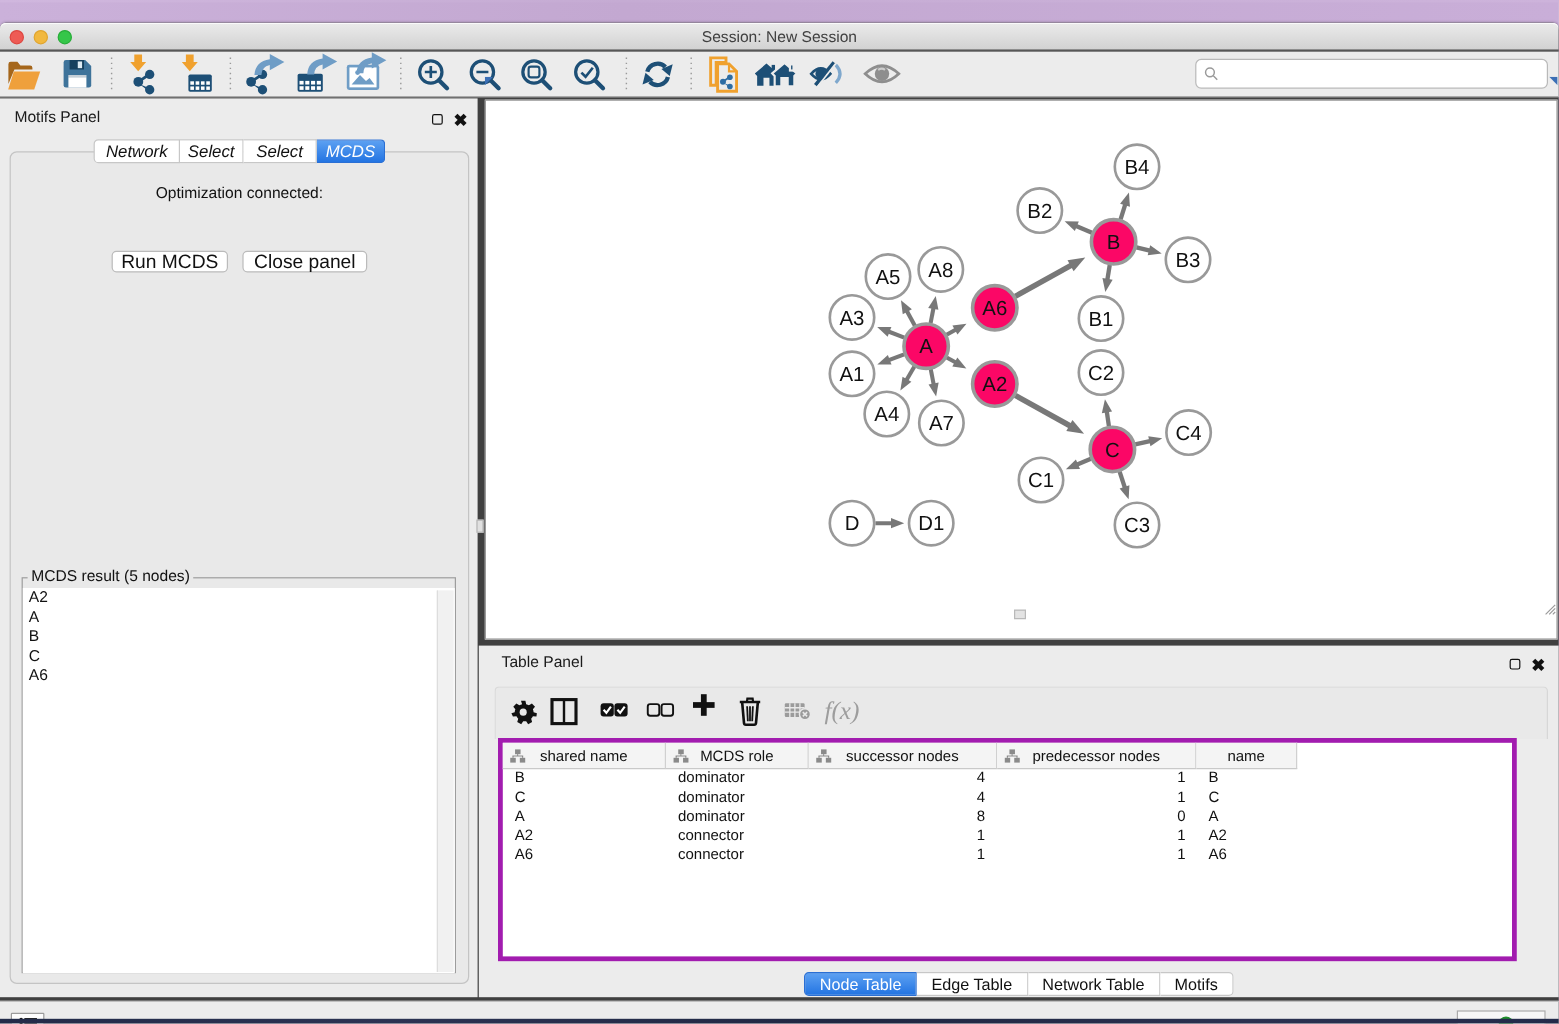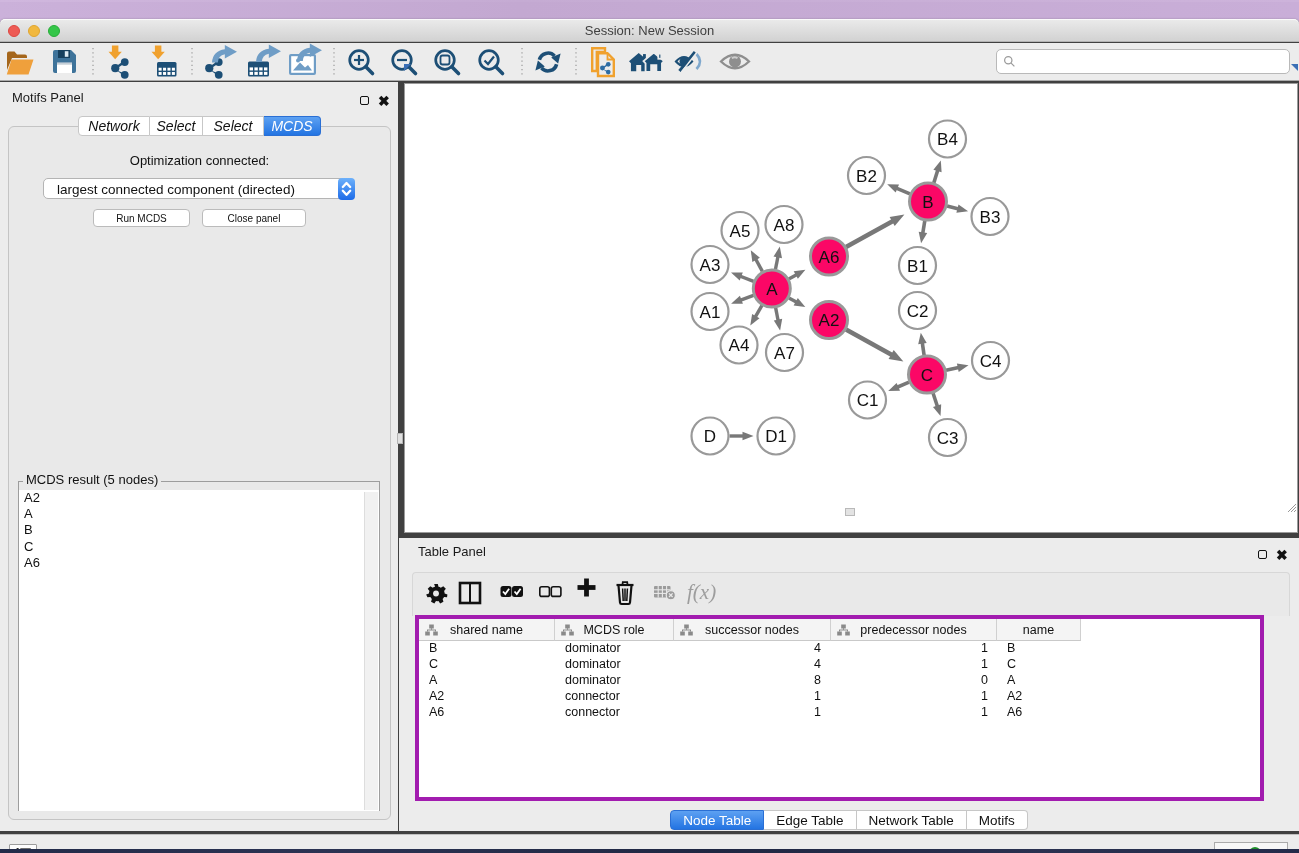--- a/index.html
+++ b/index.html
@@ -29,21 +29,21 @@
 
 #cptabs { position:absolute; left:78px; top:34px; height:20px; display:flex; z-index:3;font-style:italic; }
 #cptabs .seg { height:20px; line-height:19px; font-size:14px; text-align:center; background:#fff; border:1px solid #c7c7c7; border-left:none; color:#111; }
 #cptabs .seg:first-child { border-left:1px solid #c7c7c7; border-radius:4px 0 0 4px; }
 #cptabs .seg.sel { background:linear-gradient(#5da1f2,#2374e2); color:#fff; border-color:#2a6fd4; border-radius:0 4px 4px 0; }
 #cpinner { position:absolute; left:8px; top:44px; width:383px; height:694px; background:#e9e9e9; border:1px solid #c4c4c4; border-radius:6px; }
 #optlabel { position:absolute; left:0; top:26px; width:100%; text-align:center; font-size:13px; color:#111; }
 #dropdown { position:absolute; left:34px; top:51px; width:312px; height:21px; background:#fff; border:1px solid #b4b4b4; border-radius:5px; }
 #dropdown .dtext { position:absolute; left:13px; top:3px; font-size:13.5px; color:#111; }
 #dropdown .spin { position:absolute; right:-1px; top:-1px; width:17px; height:22px; background:linear-gradient(#6db1fb,#1d6be8); border-radius:4px; }
-.btn { position:absolute; height:18px; background:#fff; border:1px solid #bbb; border-radius:4px; font-size:10px; color:#111; text-align:center; line-height:17px; }
+.btn { position:absolute; height:18px; background:#fff; border:1px solid #bbb; border-radius:4px; font-size:16px; color:#111; text-align:center; line-height:17px; }
 
 #fieldset { position:absolute; left:9px; top:354px; width:362px; height:330px; border:1px solid #9d9d9d;padding-left:12px; }
 #legend { position:absolute; left:4px; top:-10px; background:#e9e9e9; padding:0 3px; font-size:13px; color:#111; z-index:2; }
 #mlist { position:absolute; left:0px; top:8px; width:360px; height:321px; background:#fff; font-size:13px; color:#111; line-height:16.2px; padding:0 0 0 5px; }
 #mscroll { position:absolute; right:1px; top:10px; width:14px; height:318px; background:#f1f1f1; border-left:1px solid #ddd; }
 
 #netwin { position:absolute; left:404px; top:64px; width:894px; height:450px; background:#fff; border:1px solid #9b9b9b; }
 #nethead { position:absolute; left:0; top:0; width:100%; height:23px; background:linear-gradient(#ececec,#d5d5d5); border-bottom:1px solid #9b9b9b; }
 #nethead .t1 { left:8px; top:5px; background:#f25e57; border:0.5px solid #dd4741; }
 #nethead .t2 { left:27px; top:5px; background:#f5bd42; border:0.5px solid #e0a52f; }
@@ -237,27 +237,20 @@
     <div id="cphead">Motifs Panel</div>
     <div class="winbtns" style="left:360px;"><span class="sqbtn"></span><span class="xbtn">✖</span></div>
     <div id="cptabs">
       <div class="seg" style="width:72px;">Network</div>
       <div class="seg" style="width:53px;">Select</div>
       <div class="seg" style="width:61px;">Select</div>
       <div class="seg sel" style="width:57px;">MCDS</div>
     </div>
     <div id="cpinner">
       <div id="optlabel">Optimization connected:</div>
-      <div id="dropdown">
-        <span class="dtext">largest connected component (directed)</span>
-        <span class="spin"><svg width="17" height="22" viewBox="0 0 17 22">
-              <path d="M4.8 9 L8.5 5 L12.2 9" fill="none" stroke="#fff" stroke-width="2.3" stroke-linecap="round" stroke-linejoin="round"></path>
-              <path d="M4.8 12.8 L8.5 16.8 L12.2 12.8" fill="none" stroke="#fff" stroke-width="2.3" stroke-linecap="round" stroke-linejoin="round"></path>
-            </svg></span>
-      </div>
       <div class="btn" style="left:84px; top:82px; width:97px;">Run MCDS</div>
       <div class="btn" style="left:193px; top:82px; width:104px;">Close panel</div>
       <div id="fieldset">
         <div id="legend">MCDS result (5 nodes)</div>
         <div id="mlist">A2<br>A<br>B<br>C<br>A6</div>
         <div id="mscroll"></div>
       </div>
     </div>
   </div>
   <div id="netwin">

